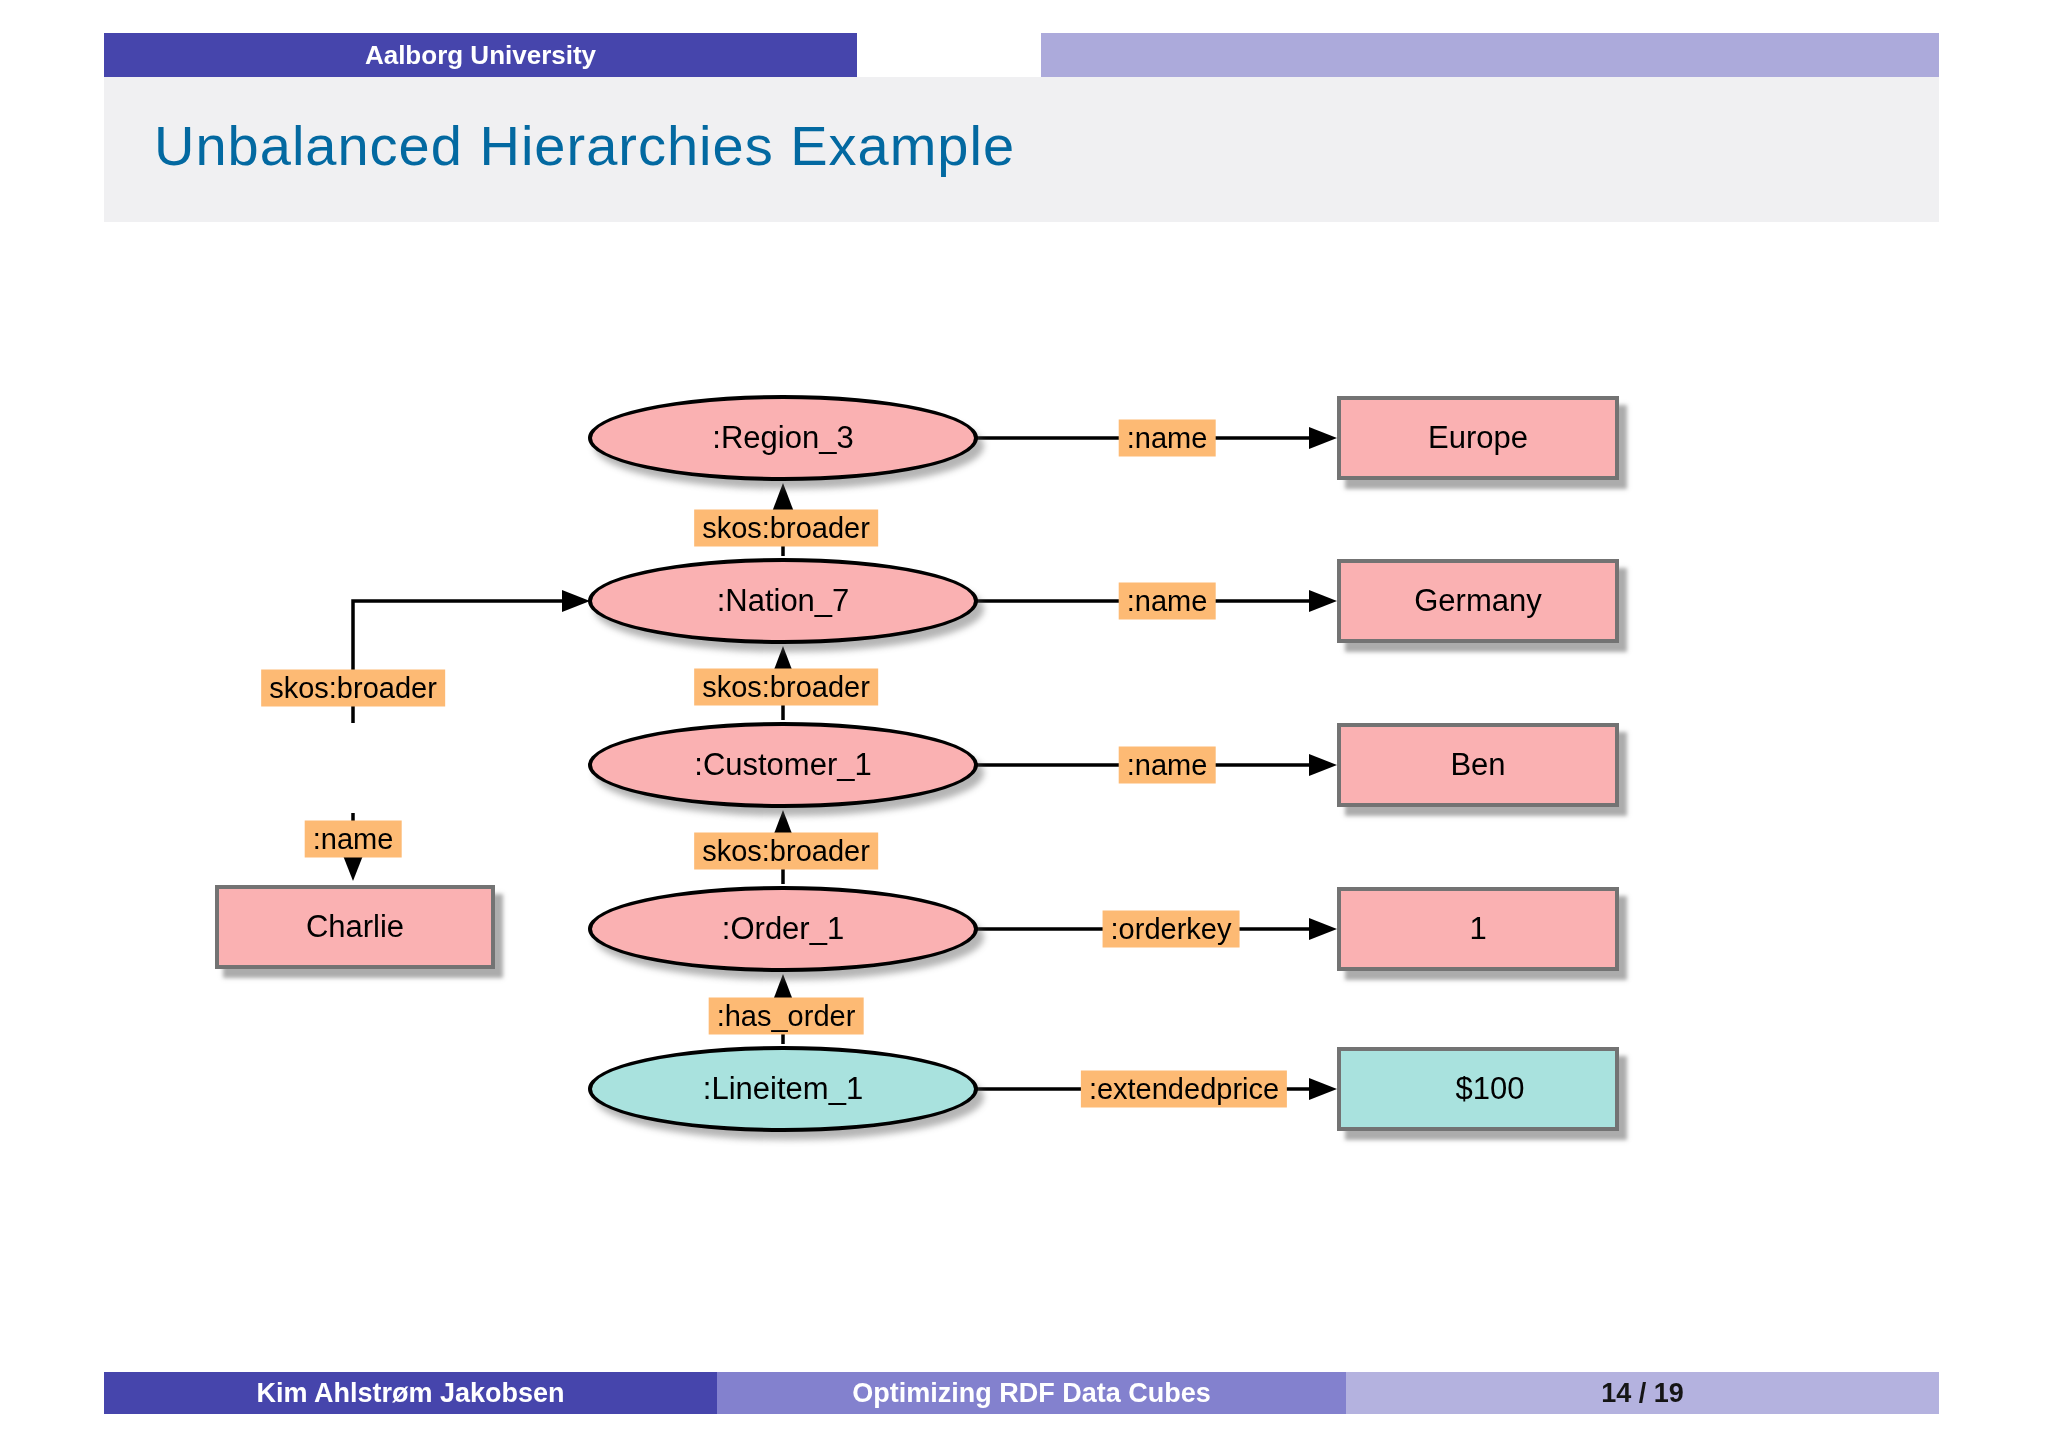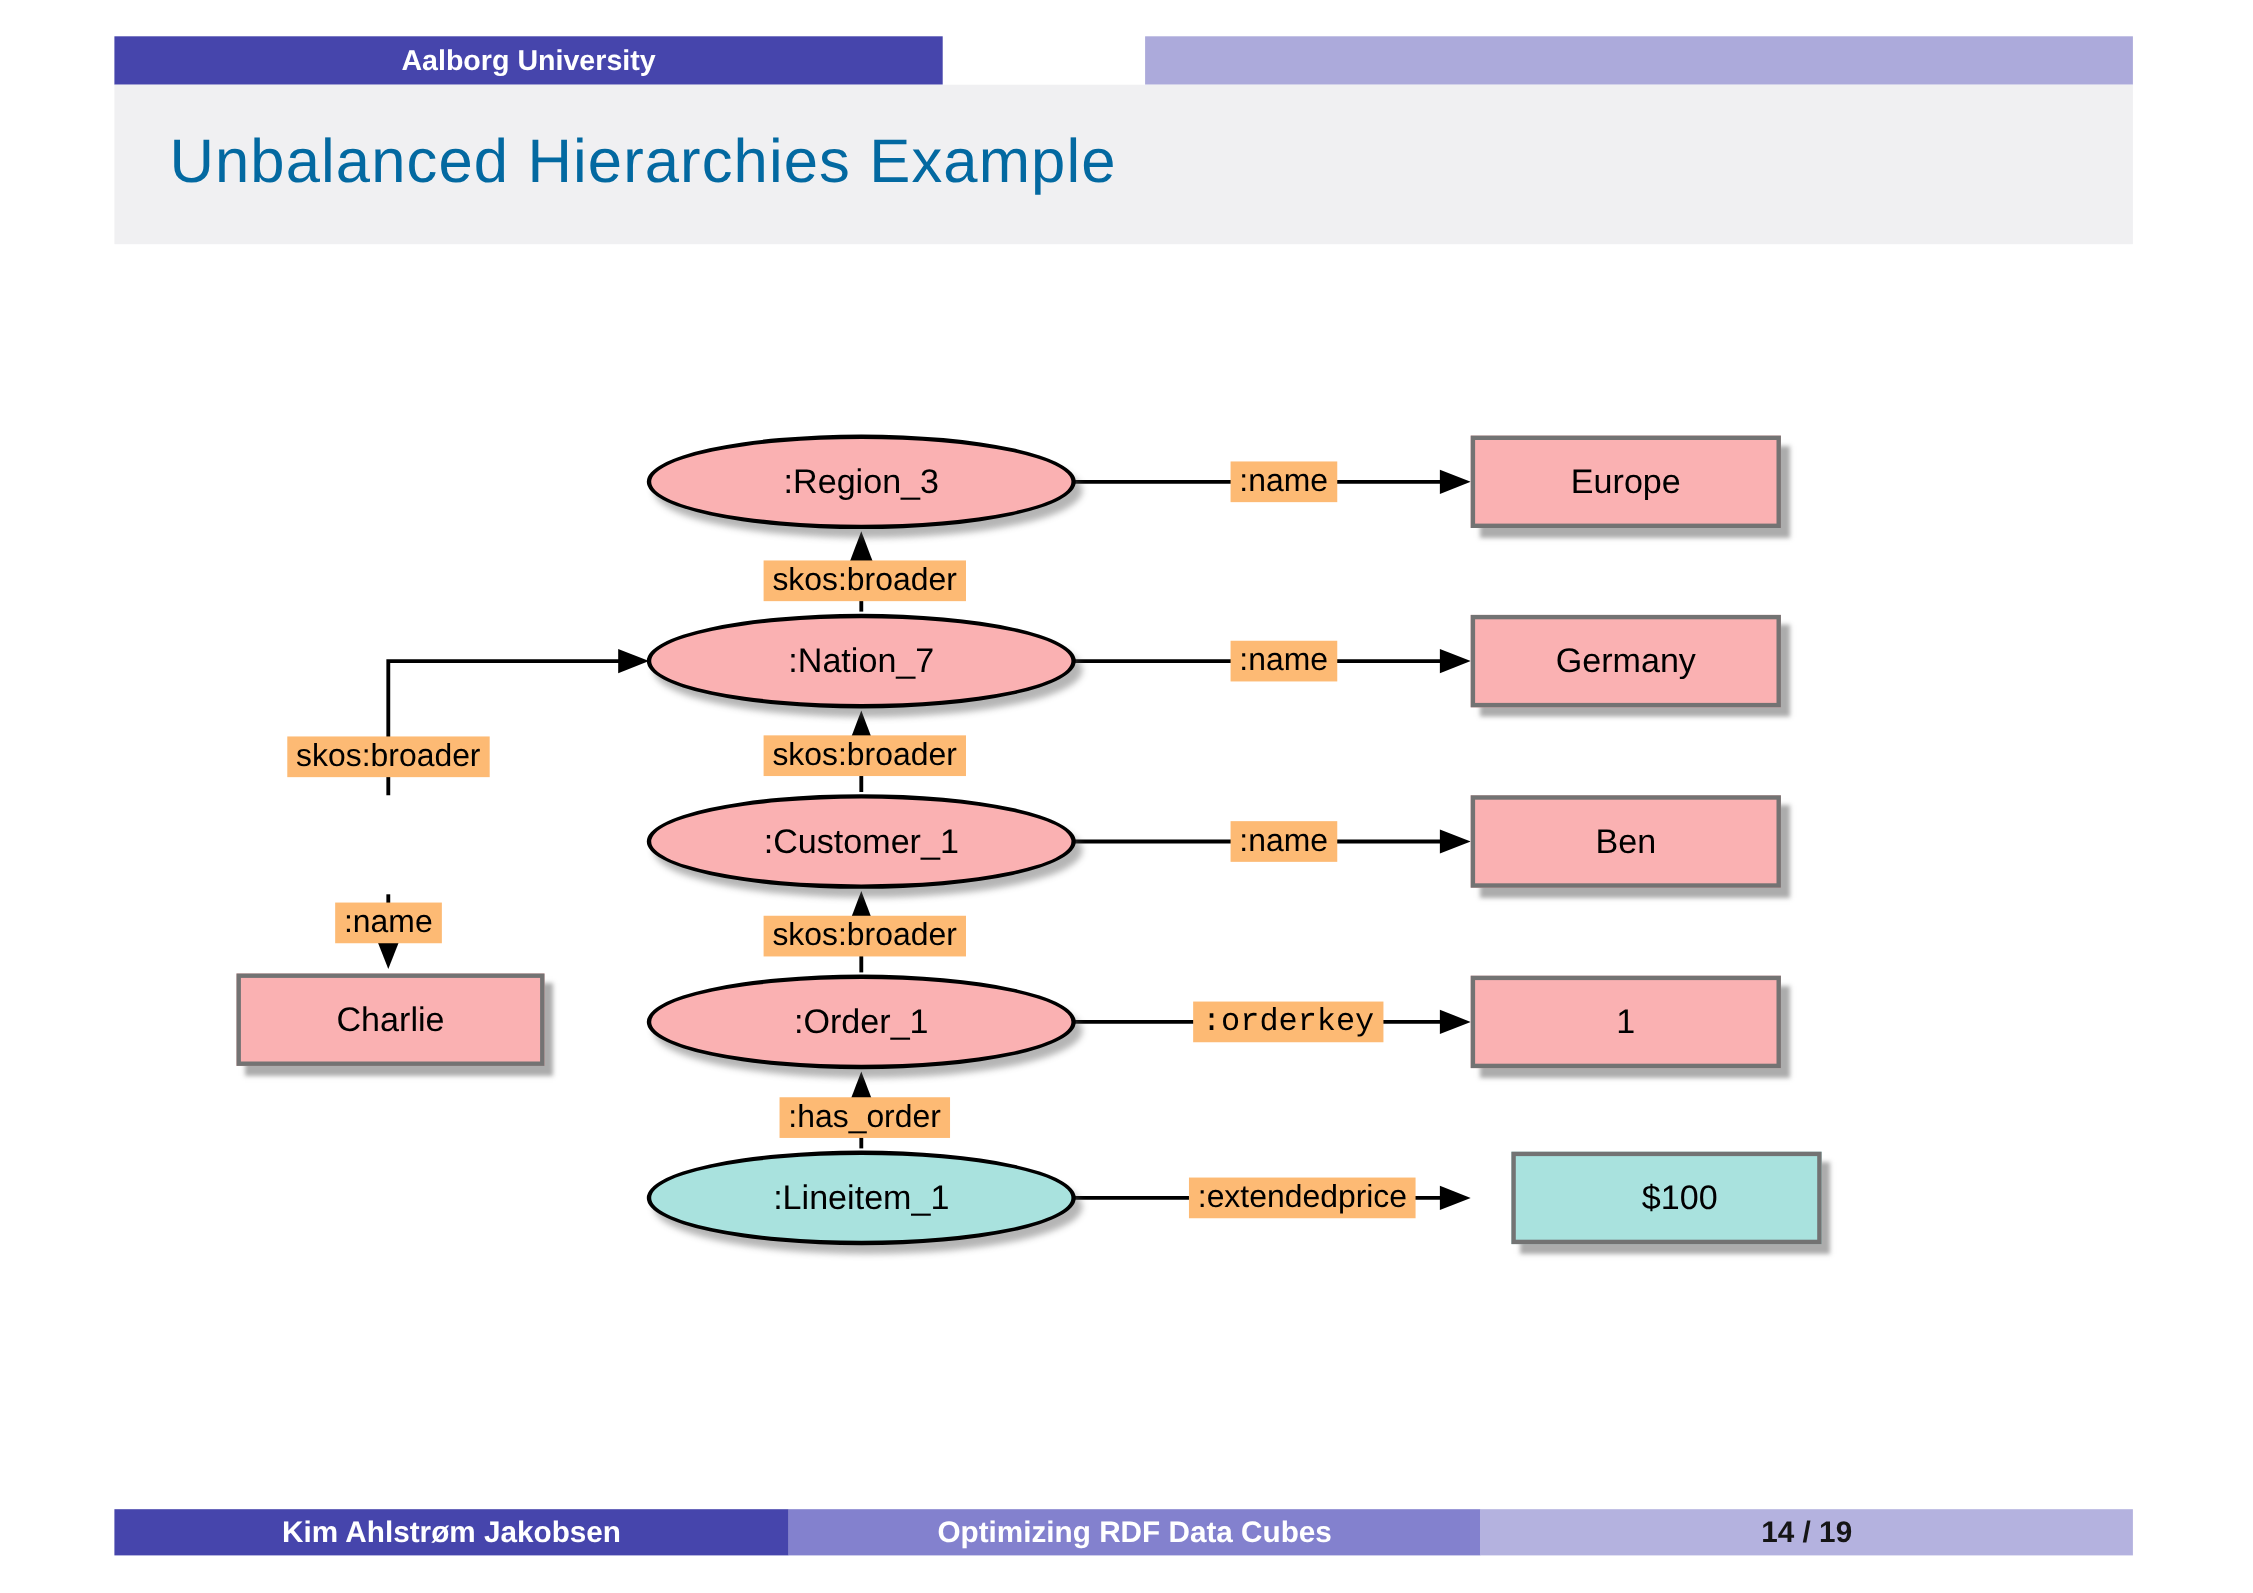--- a/index.html
+++ b/index.html
@@ -28,35 +28,35 @@
   #n-region    {left:588px;top:395px;}
   #n-nation    {left:588px;top:558px;}
   #n-customer1 {left:588px;top:722px;}
   #n-order1    {left:588px;top:886px;}
   #n-lineitem1 {left:588px;top:1046px;}
   #n-customer2 {left:158px;top:725px;}
   #b-europe  {left:1337px;top:396px;}
   #b-germany {left:1337px;top:559px;}
   #b-ben     {left:1337px;top:723px;}
   #b-one     {left:1337px;top:887px;}
-  #b-price   {left:1374px;top:1047px;padding-left:24px;}
+  #b-price   {left:1337px;top:1047px;padding-left:24px;}
   #b-charlie {left:215px;top:885px;width:280px;}
   
   .elabel{position:absolute;transform:translate(-50%,-50%);background:#fdba74;
     padding:2px 8px;font-size:29px;color:#000;white-space:nowrap;}
   #l-broader-rn {left:786px;top:528px;}
   #l-broader-c1n{left:786px;top:687px;}
   #l-broader-oc {left:786px;top:851px;}
   #l-hasorder   {left:786px;top:1016px;}
   #l-broader-c2 {left:353px;top:688px;}
   #l-name-c2    {left:353px;top:839px;}
   #l-name-r {left:1167px;top:438px;}
   #l-name-n {left:1167px;top:601px;}
   #l-name-c {left:1167px;top:765px;}
-  #l-orderkey {left:1171px;top:929px;font-family:Liberation Mono, monospace;}
+  #l-orderkey {left:1171px;top:929px;}
   #l-extprice {left:1184px;top:1089px;}
   
   .footseg{position:absolute;top:1372px;height:42px;display:flex;align-items:center;justify-content:center;}
   .foot-dark {left:104px; width:613px;background:#4645AC;}
   .foot-mid  {left:717px; width:629px;background:#8381CE;}
   .foot-light{left:1346px;width:593px;background:#B4B2DF;}
   .footseg span{font-weight:bold;font-size:27px;color:#ffffff;}
   .foot-light span{color:#151515;}
 </style>
 </head>

